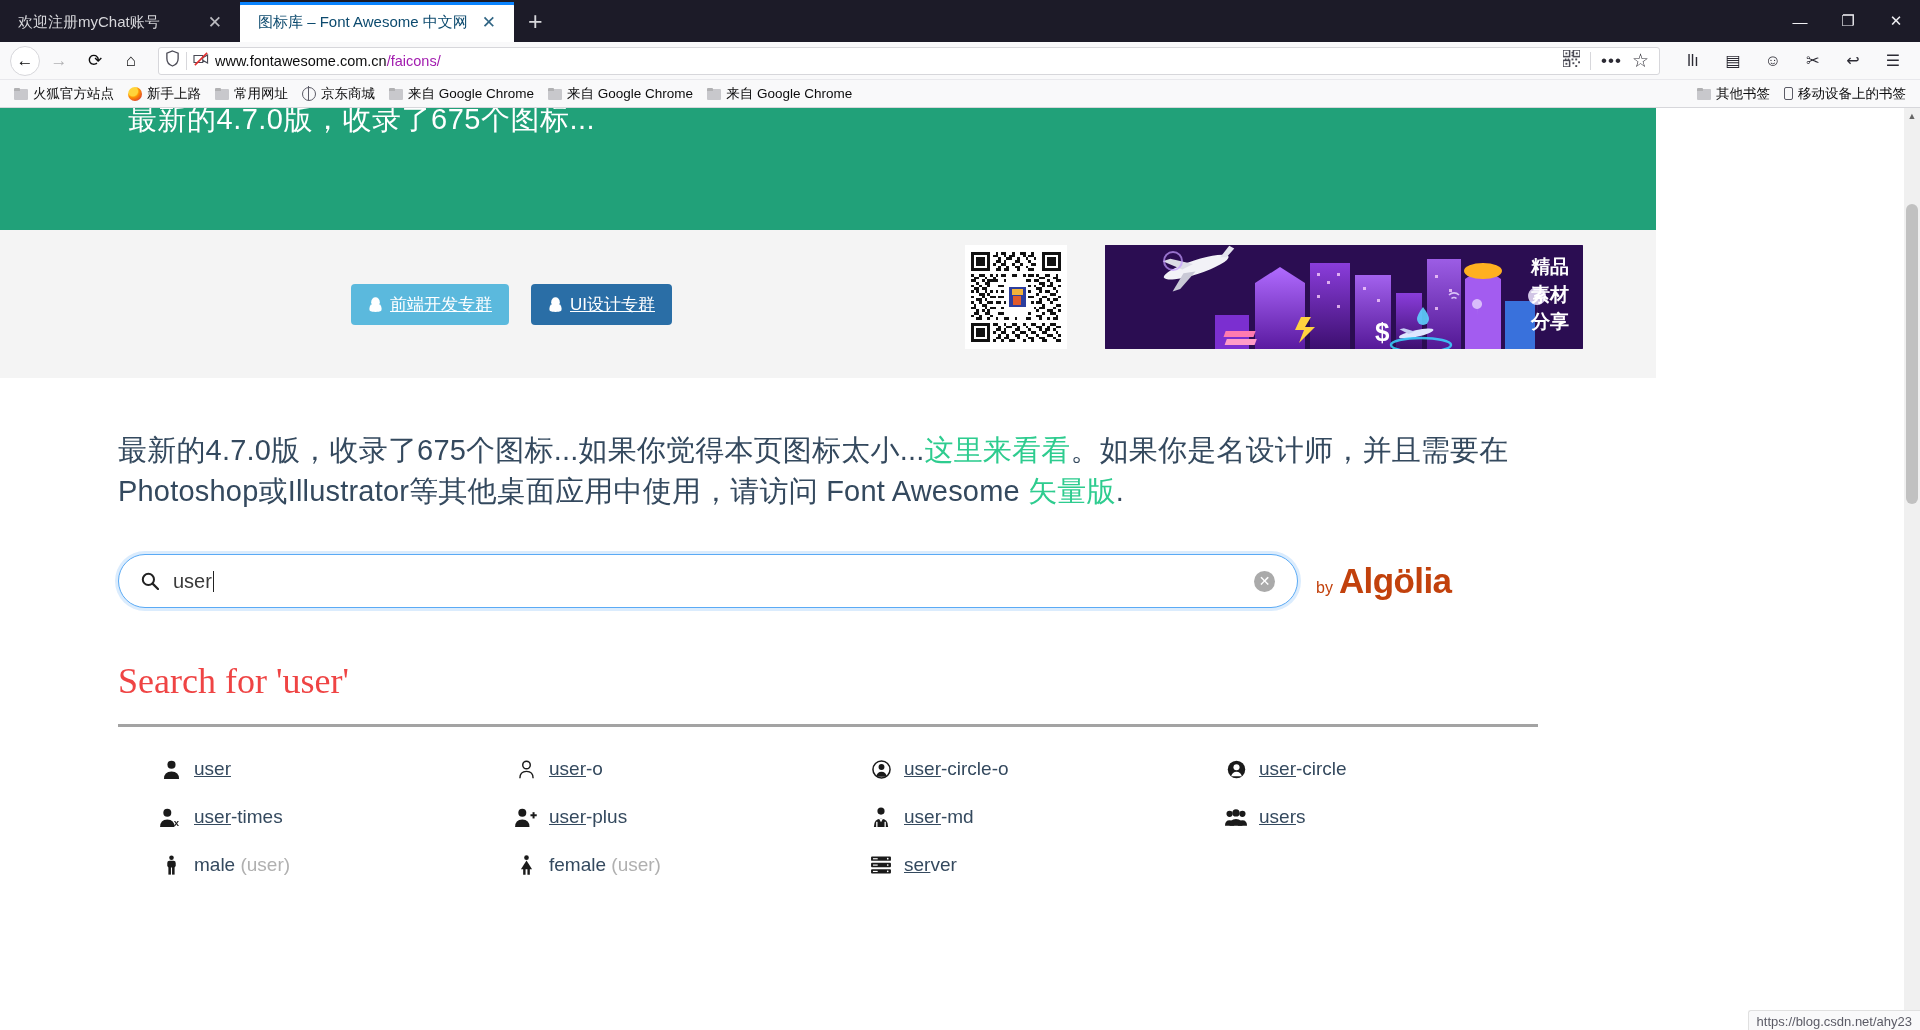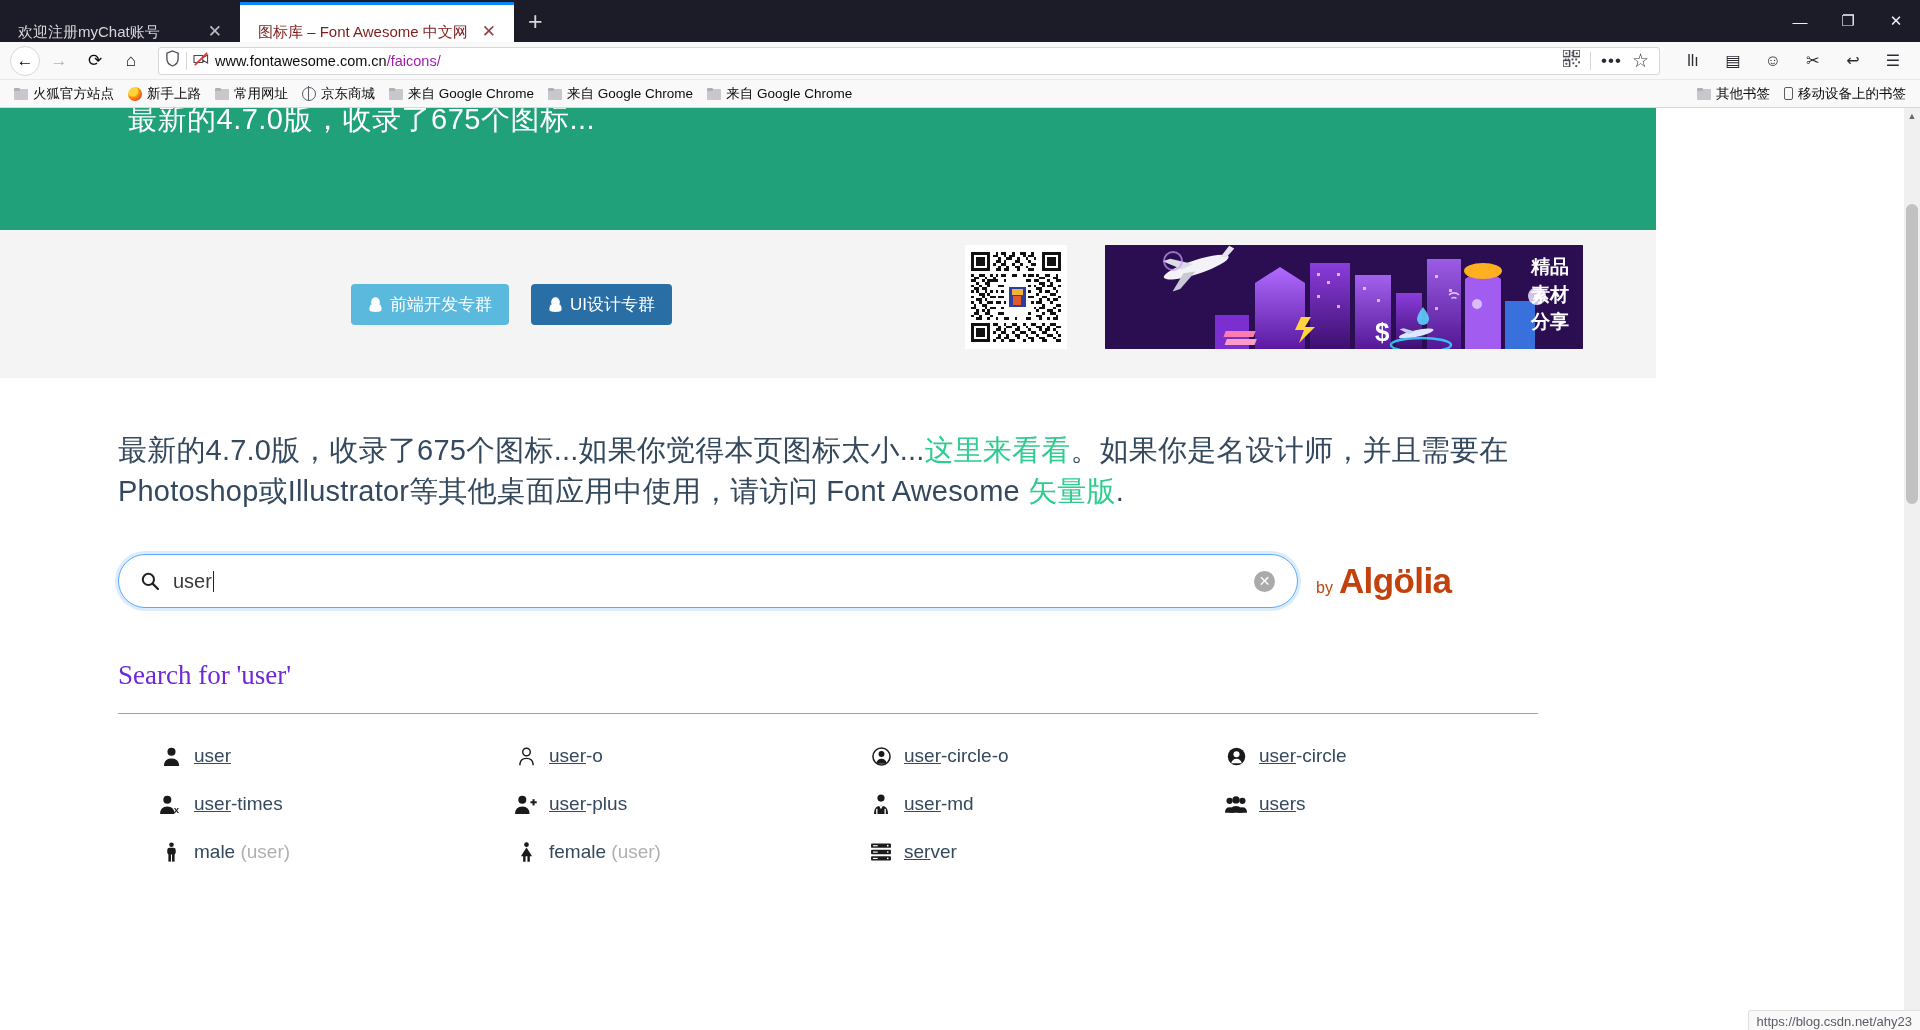--- a/index.html
+++ b/index.html
@@ -9,26 +9,26 @@
     overflow: hidden; background: #fff;
   }
 
   
   .titlebar {
     height: 42px; background: #1c1b28; display: flex; align-items: flex-end;
     position: relative;
   }
   .tabstrip { display: flex; align-items: flex-end; height: 42px; }
   .tab {
-    height: 40px; display: flex; align-items: flex-end; gap: 10px;
+    height: 40px; display: flex; align-items: center; gap: 10px;
     padding: 0 14px 0 18px; min-width: 240px; max-width: 280px;
     font-size: 15px; color: #d7d7db; position: relative; cursor: default;
   }
   .tab.active {
-    background: #fff; color: #7f1d1d; border-top-left-radius: 4px;
+    background: #fff; color: #0c4a6e; border-top-left-radius: 4px;
     border-top-right-radius: 4px;
   }
   .tab.active::before {
     content: ""; position: absolute; top: 0; left: 0; right: 0; height: 3px;
     background: #0a84ff;
   }
   .tab-title { flex: 1; white-space: nowrap; overflow: hidden; text-overflow: ellipsis; }
   .tab-close { font-size: 17px; opacity: .85; line-height: 1; padding: 2px 4px; }
   .newtab {
     color: #d7d7db; font-size: 25px; line-height: 1; padding: 0 14px 8px 14px;
@@ -104,21 +104,21 @@
   }
 
   .promo-band {
     background: #f4f4f4; height: 148px; display: flex; align-items: center;
     justify-content: center; gap: 0; position: relative;
   }
   .promo-inner { width: 1490px; display: flex; align-items: center; position: relative; height: 110px; }
   .qq-btns { display: flex; gap: 22px; margin-left: 268px; }
   .qq-btn {
     display: flex; align-items: center; gap: 7px;
-    padding: 9px 17px; border-radius: 4px; color: #fff; font-size: 17px;
+    padding: 9px 17px; border-radius: 4px; color: #fff; font-size: 17px; text-decoration: underline;
   }
   .qq-btn.light { background: #5bb9dd; }
   .qq-btn.dark  { background: #2a6ea6; }
   .qq-ico { width: 15px; height: 17px; }
 
   .qr {
     position: absolute; left: 882px; top: -4px; width: 102px; height: 104px;
     background: #fff; padding: 6px;
   }
   .qr-grid { width: 90px; height: 92px; position: relative; }
@@ -156,22 +156,22 @@
     width: 21px; height: 21px; border-radius: 50%; background: #aaa; color: #fff;
     display: flex; align-items: center; justify-content: center; font-size: 14px;
     line-height: 1; flex: none;
   }
   .algolia { display: flex; align-items: baseline; gap: 6px; color: #c2410c; }
   .algolia .by { font-size: 16px; }
   .algolia .name { font-size: 35px; font-weight: bold; letter-spacing: -.6px; }
 
   .results-title {
     font-family: "Liberation Serif", "DejaVu Serif", serif;
-    font-size: 27px; color: #6d28d9; margin-top: 52px; padding-bottom: 22px;
-    border-bottom: 1px solid #a3a3a3; font-weight: normal;
+    font-size: 36px; color: #ef4444; margin-top: 52px; padding-bottom: 22px;
+    border-bottom: 3px solid #a3a3a3; font-weight: normal;
   }
 
   .icon-grid {
     display: grid; grid-template-columns: repeat(4, 1fr); padding: 22px 0 0 0;
     row-gap: 8px;
   }
   .icon-cell {
     display: flex; align-items: center; gap: 12px; padding: 9px 0 9px 42px;
     font-size: 19px; color: #34495e;
   }

